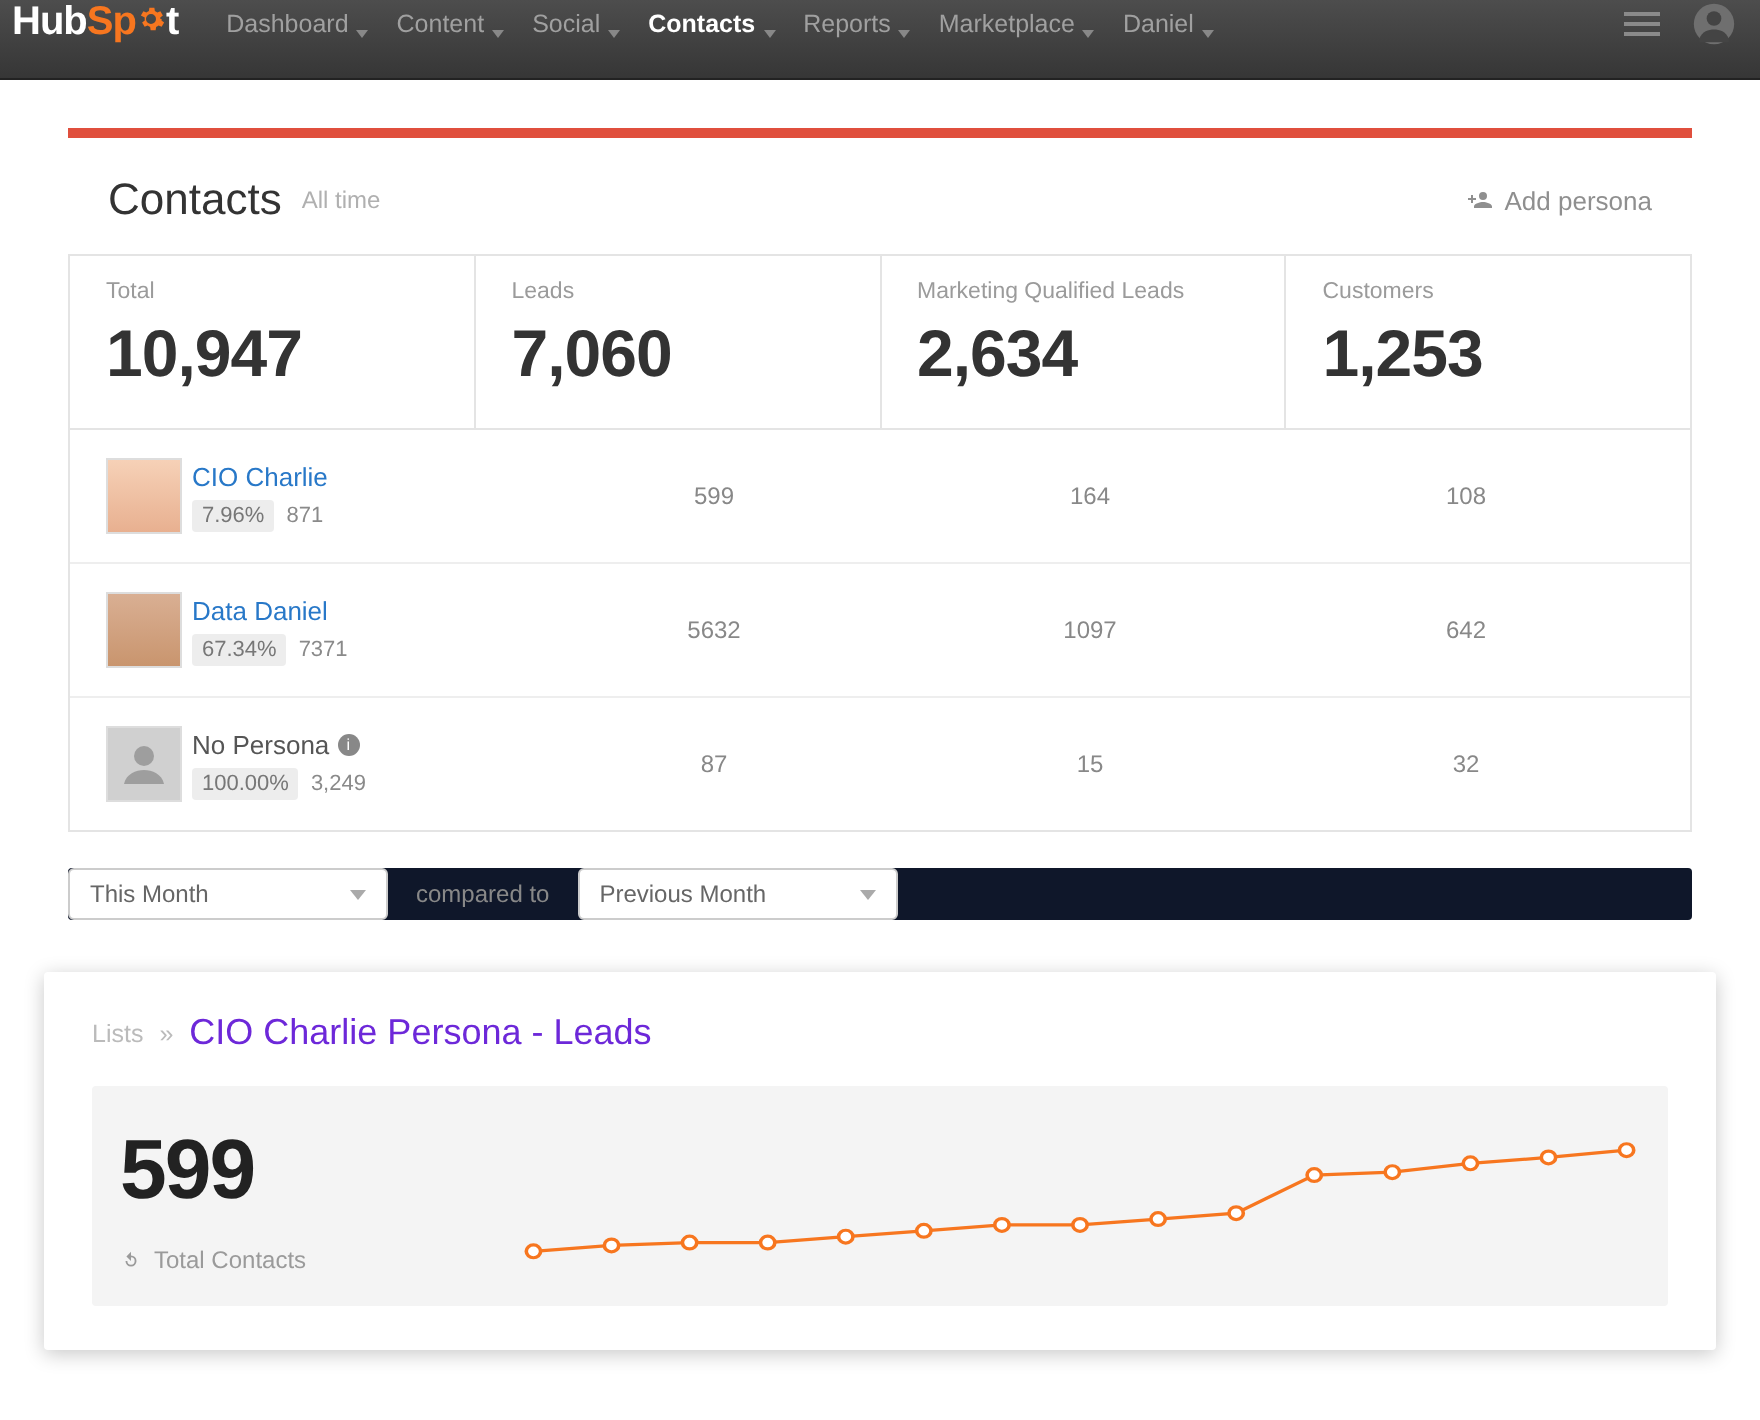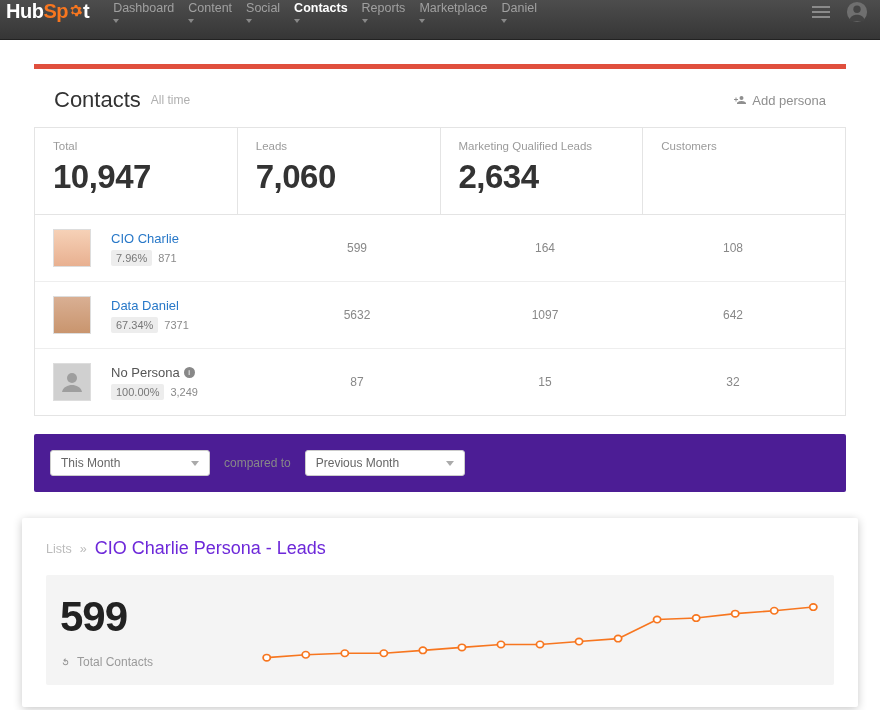--- a/index.html
+++ b/index.html
@@ -4,21 +4,21 @@
 <style>
   * { box-sizing: border-box; margin: 0; padding: 0; }
   body { font-family: "Helvetica Neue", Helvetica, Arial, sans-serif; background: #fff; font-size: 13px; color: #333; }
   .page { width: 880px; margin: 0 auto; position: relative; }
 
   
   .topnav { height: 40px; background: linear-gradient(#4d4d4d,#363636); display: flex; align-items: center; padding: 0 12px 16px 6px; border-bottom: 1px solid #222; }
   .logo { display: flex; align-items: baseline; color: #fff; font-weight: 700; font-size: 20px; margin-right: 18px; letter-spacing: -0.5px;}
   .logo .accent { color: #f7761f; font-weight: 700; }
   .nav-items { display: flex; align-items: center; gap: 2px; flex: 1; }
-  .nav-item { color: #a0a0a0; font-size: 12.5px; padding: 0 6px; display: flex; align-items: flex-start; gap: 4px; cursor: pointer; flex-direction: column; }
+  .nav-item { color: #a0a0a0; font-size: 12.5px; padding: 0 6px; display: flex; align-items: flex-end; gap: 4px; cursor: pointer; }
   .nav-item.active { color: #fff; font-weight: 600; }
   .nav-caret { width: 0; height: 0; border-left: 3px solid transparent; border-right: 3px solid transparent; border-top: 4px solid #888; }
   .nav-right { display: flex; align-items: center; gap: 14px; color: #8a8a8a; }
   .menu-icon, .avatar-icon { width: 22px; height: 22px; display: flex; align-items: center; justify-content: center; }
 
   
   .card { margin: 24px 34px 0 34px; background: #fff; }
   .accent-bar { height: 5px; background: #e04f3d; }
   .card-header { display: flex; align-items: center; padding: 18px 20px 14px 20px; }
   .card-title { font-size: 22px; font-weight: 400; color: #333; margin-right: 10px; }
@@ -30,33 +30,33 @@
   .metrics { display: flex; border: 1px solid #e4e4e4; }
   .metric { flex: 1; padding: 12px 18px 18px 18px; border-right: 1px solid #e4e4e4; }
   .metric:last-child { border-right: none; }
   .metric-label { color: #9b9b9b; font-size: 11.5px; margin-bottom: 6px; }
   .metric-value { font-size: 33px; font-weight: 700; color: #333; letter-spacing: -0.5px; }
 
   
   .persona-table { border: 1px solid #e4e4e4; border-top: none; }
   .persona-row { display: flex; align-items: center; border-bottom: 1px solid #eee; padding: 14px 18px; }
   .persona-row:last-child { border-bottom: none; }
-  .persona-left { display: flex; align-items: center; width: 210px; gap: 20px; }
+  .persona-left { display: flex; align-items: center; width: 210px; gap: 5px; }
   .persona-avatar { width: 38px; height: 38px; border: 1px solid #ddd; background: #eaeaea; display: flex; align-items: center; justify-content: center; overflow: hidden; }
   .persona-avatar.ph { background: #d0d0d0; }
   .persona-head { display: flex; flex-direction: column; }
   .persona-name { color: #2878c8; font-size: 13px; cursor: pointer; }
   .persona-name.muted { color: #555; cursor: default; display: inline-flex; align-items: center; gap: 4px;}
   .persona-stats { display: flex; align-items: center; gap: 6px; margin-top: 4px; }
   .persona-pct { background: #ededed; color: #777; font-size: 11px; padding: 2px 5px; border-radius: 2px; }
   .persona-sum { color: #8a8a8a; font-size: 11px; }
   .persona-cell { flex: 1; text-align: center; color: #888; font-size: 12px; }
 
   
-  .compare { margin: 18px 34px 0 34px; background: #4c1d95; padding: 16px; display: flex; align-items: center; gap: 14px; border-radius: 2px; }
+  .compare { margin: 18px 34px 0 34px; background: #0f172a; display: flex; align-items: center; gap: 14px; border-radius: 2px; }
   .compare-label { color: #888; font-size: 12px; }
   .select { background: #fff; border: 1px solid #ccc; border-radius: 3px; width: 160px; padding: 5px 10px; font-size: 12px; color: #666; display: flex; align-items: center; justify-content: space-between; cursor: pointer; }
   .select-caret { width: 0; height: 0; border-left: 4px solid transparent; border-right: 4px solid transparent; border-top: 5px solid #aaa; }
 
   
   .float-panel { position: relative; margin: 26px 22px 16px 22px; background: #fff; box-shadow: 0 2px 10px rgba(0,0,0,0.22); border-radius: 2px; padding: 20px 24px 22px 24px; }
   .crumb { color: #bbb; font-size: 12.5px; display: flex; align-items: center; gap: 8px; }
   .crumb-title { color: #6d28d9; font-size: 18px; font-weight: 400; }
   .chart-wrap { margin-top: 16px; background: #f4f4f4; padding: 18px 14px 14px 14px; border-radius: 2px; display: flex; }
   .chart-left { width: 200px; }
@@ -153,20 +153,21 @@
         <div class="metric">
           <div class="metric-label">Leads</div>
           <div class="metric-value">7,060</div>
         </div>
         <div class="metric">
           <div class="metric-label">Marketing Qualified Leads</div>
           <div class="metric-value">2,634</div>
         </div>
         <div class="metric">
           <div class="metric-label">Customers</div>
+          <div class="metric-value">1,253</div>
         </div>
       </div>
 
     <div class="persona-table" id="persona-table">
         <div class="persona-row">
           <div class="persona-left">
             <div class="persona-avatar">
               <div class="avatar-face1"></div>
             </div>
             <div class="persona-head">

